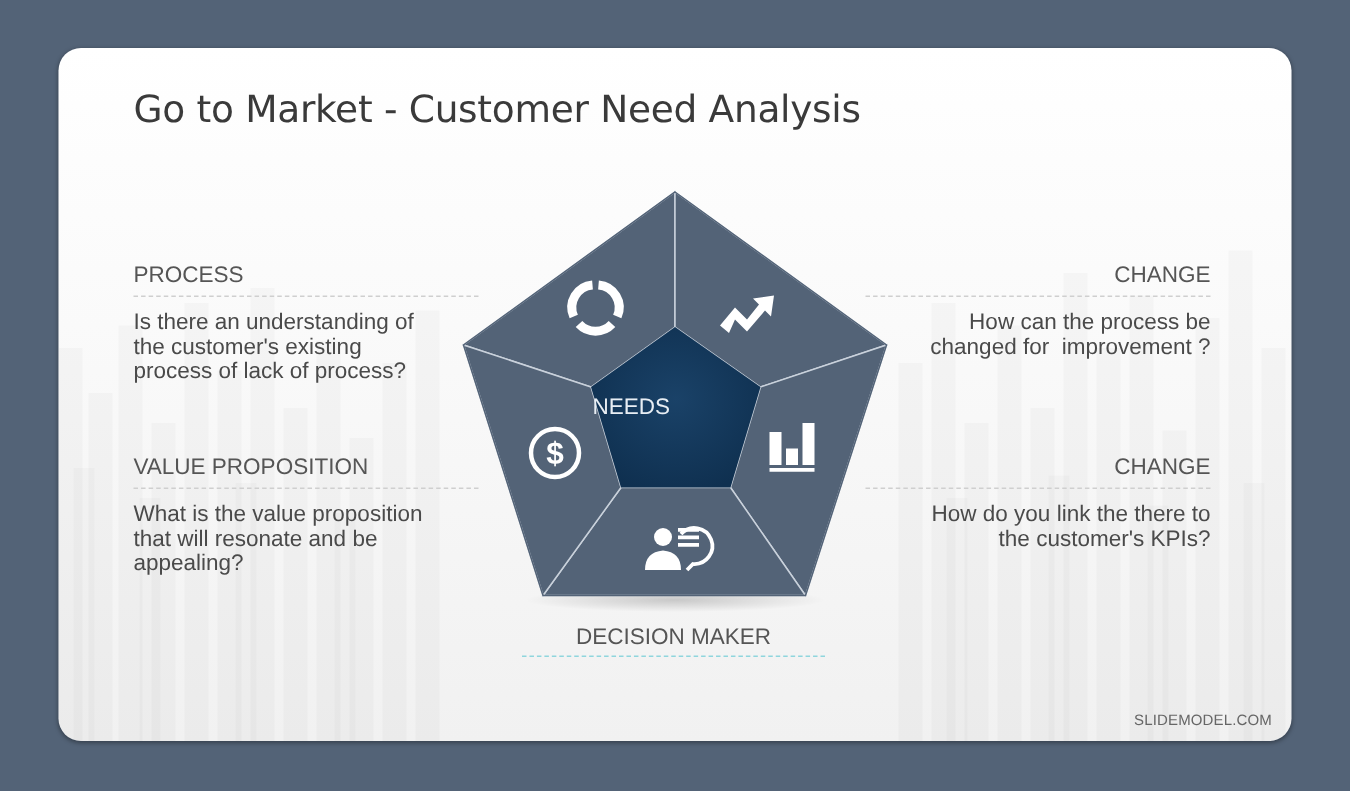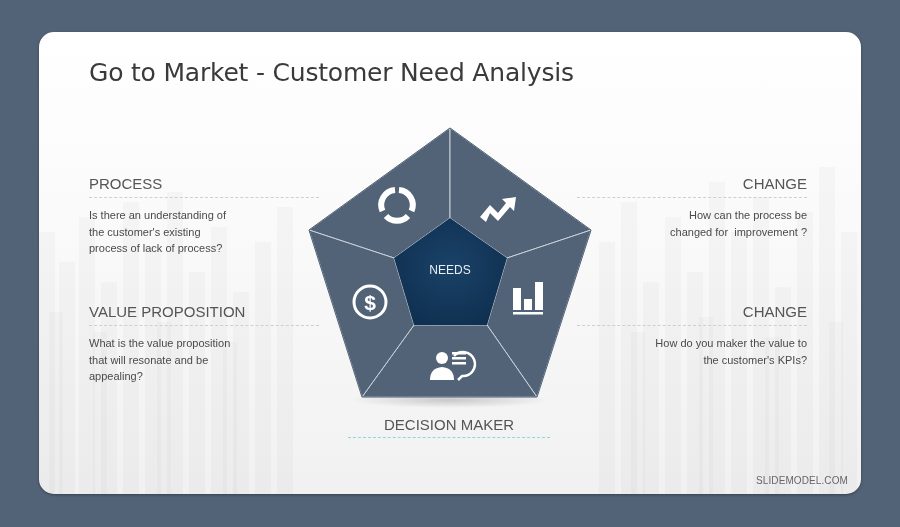--- a/index.html
+++ b/index.html
@@ -21,35 +21,35 @@
     position: absolute; left: 50px; top: 26px;
     font-family: "DejaVu Sans", sans-serif;
     font-size: 25px; color: #3a3a3a; letter-spacing: -0.2px;
     margin: 0; font-weight: normal;
   }
   .block { position: absolute; width: 230px; color: #444; }
   .block .head {
     font-size: 15px; color: #555; padding-bottom: 5px;
     border-bottom: 1px dashed #cfcfcf;
   }
-  .block .body { font-size: 11px; line-height: 16.5px; margin-top: 9px; color: #4a4a4a; }
+  .block .body { font-size: 15px; line-height: 16.5px; margin-top: 9px; color: #4a4a4a; }
   .block.left { left: 50px; }
   .block.right { left: 538px; text-align: right; }
   .block.right .head, .block.right .body { padding-right: 0; }
   .bottom-block { position: absolute; left: 260px; top: 384px; width: 300px; text-align: center; }
   .bottom-block .head { font-size: 15px; color: #555; display: inline-block; padding: 0 36px 4px; border-bottom: 1px dashed #8fd6dd; }
   .bottom-block .body { font-size: 13px; color: #4a4a4a; margin-top: 6px; }
   .brand {
     position: absolute; right: 13px; bottom: 8px;
     font-size: 10px; color: #666; letter-spacing: 0.1px;
   }
   .diagram { position: absolute; left: 0; top: 0; width: 822px; height: 462px; }
   .needs-label {
-    position: absolute; left: 371px; top: 231px; width: 80px; text-align: center;
-    font-size: 12px; color: #e8eef4;
+    position: absolute; left: 356px; top: 231px; width: 80px; 
+    font-size: 15px; color: #e8eef4;
   }
 </style>
 </head>
 <body>
 
 <div class="slide">
 
   <svg class="bars" viewBox="0 0 822 462">
     <g fill="#000" fill-opacity="0.025">
       <rect x="0" y="200" width="16" height="262"></rect>
@@ -113,21 +113,21 @@
     <div class="head">CHANGE</div>
     <div class="body">
       <div>How can the process be</div>
       <div style="white-space:pre;">changed for  improvement ?</div>
     </div>
   </div>
 
   <div class="block right" style="top:271px;">
     <div class="head">CHANGE</div>
     <div class="body">
-      <div>How do you maker the value to</div>
+      <div>How do you link the there to</div>
       <div>the customer's KPIs?</div>
     </div>
   </div>
 
   <svg class="diagram" viewBox="0 0 822 462">
     <defs>
       <radialGradient id="shadowGrad" cx="50%" cy="50%" r="50%">
         <stop offset="0%" stop-color="#000" stop-opacity="0.18"></stop>
         <stop offset="100%" stop-color="#000" stop-opacity="0"></stop>
       </radialGradient>

